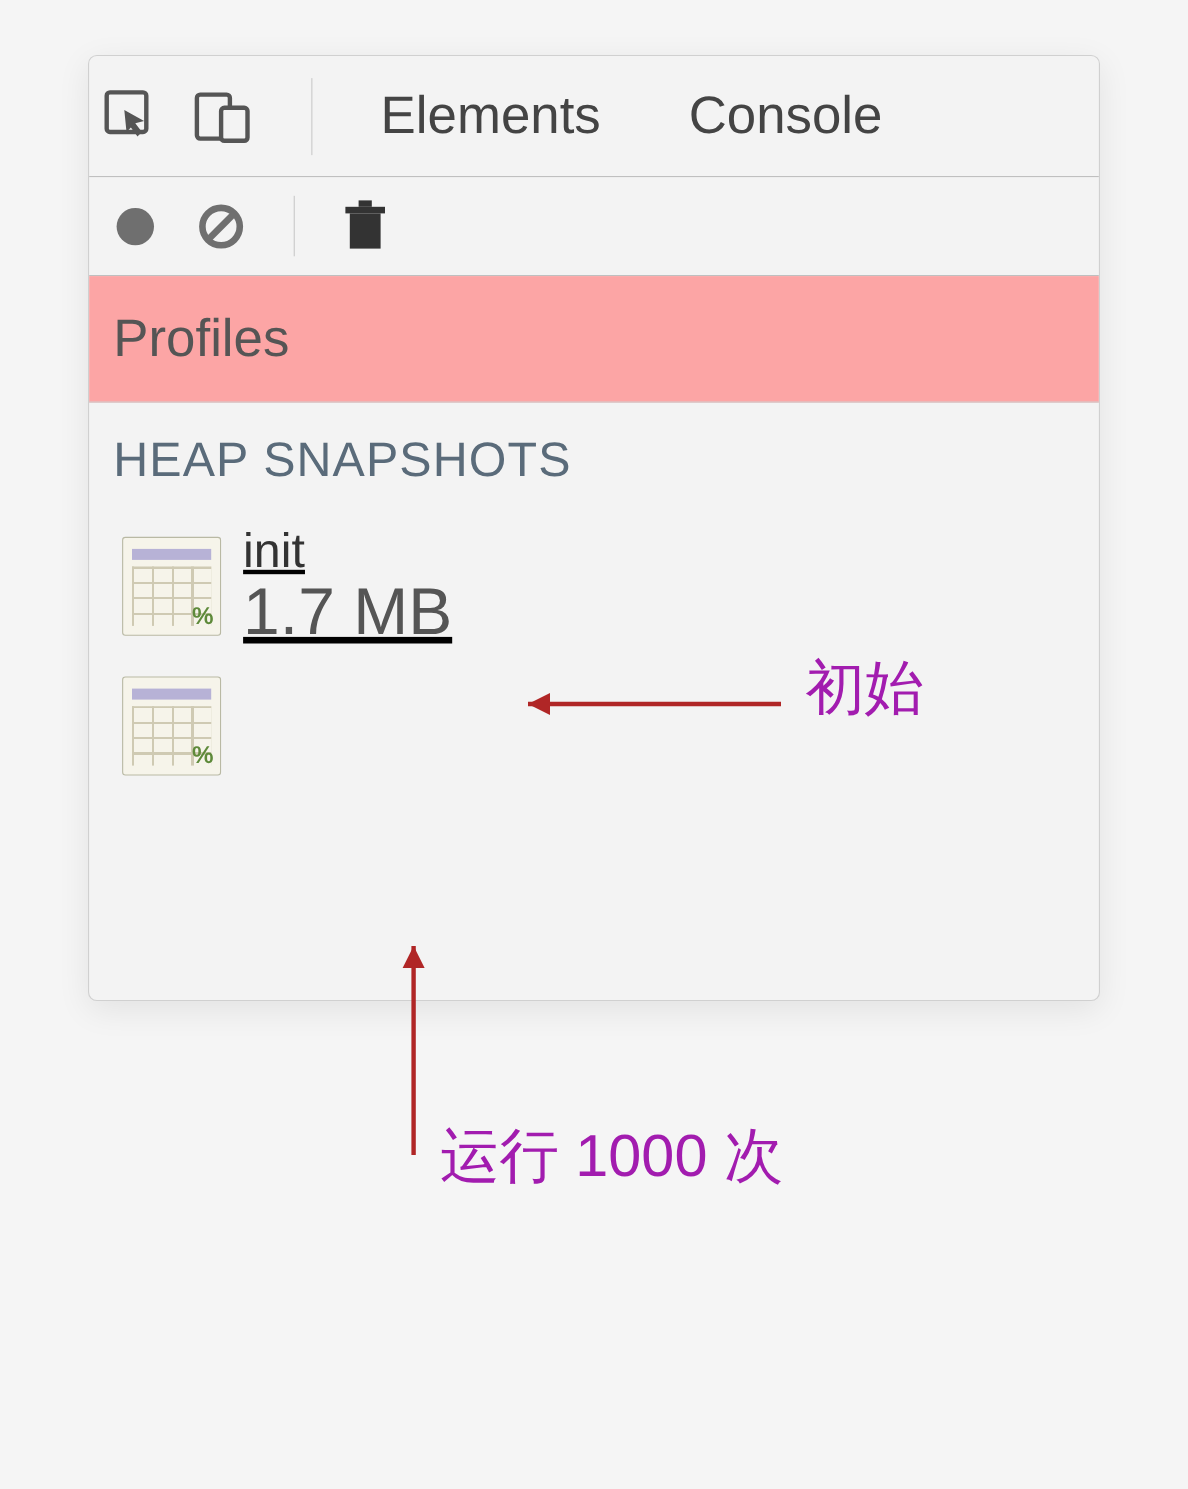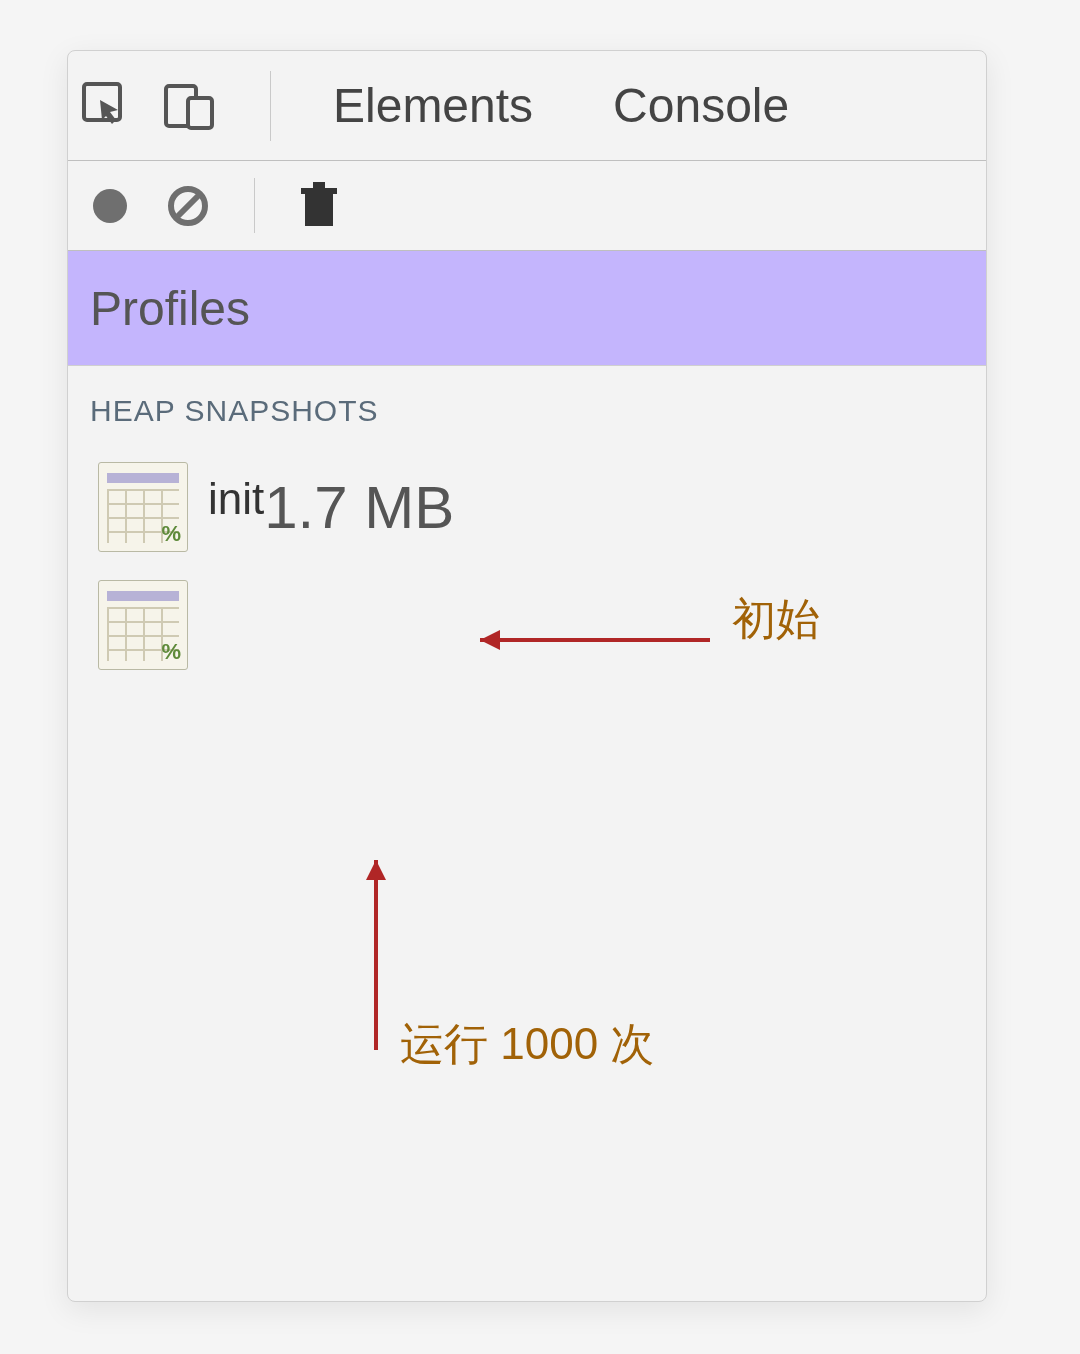--- a/index.html
+++ b/index.html
@@ -1,20 +1,20 @@
 <!DOCTYPE html>
 <html><head>
 <meta charset="utf-8">
 <style>
   * { box-sizing: border-box; margin: 0; padding: 0; }
   html, body { width: 1080px; height: 1354px; background: #f5f5f5; font-family: "Helvetica Neue", Arial, sans-serif; }
   .stage {
     position: absolute;
-    left: 67px; top: 50px;
-    width: 920px; height: 1252px;
+    left: 80px; top: 50px;
+    width: 920px; height: 860px;
     background: #f3f3f3;
     border: 1px solid #d0d0d0;
     box-shadow: 0 8px 30px rgba(0,0,0,0.08);
     border-radius: 8px;
     overflow: hidden;
   }
 
   
   .tabs {
     display: flex;
@@ -33,32 +33,32 @@
     align-items: center;
     height: 90px;
     border-bottom: 1px solid #bfbfbf;
     padding: 0 20px;
     gap: 34px;
   }
   .toolbar-sep { width: 1px; height: 55px; background: #c9c9c9; margin: 0 10px; }
 
   
   .section-header {
-    background: #c4b5fd;
+    background: #fca5a5;
     height: 115px;
     display: flex;
     align-items: center;
     padding: 0 22px;
     font-size: 48px;
     color: #555;
     border-bottom: 1px solid #cfcfcf;
   }
 
   .category-title {
-    font-size: 30px;
+    font-size: 44px;
     color: #5a6b7a;
     padding: 28px 22px 10px 22px;
     letter-spacing: 1px;
   }
 
   .snapshot-list { padding: 10px 0; }
   .snap-item {
     display: flex;
     align-items: center;
     padding: 14px 30px;
@@ -85,26 +85,26 @@
       repeating-linear-gradient(to right, #cfcab3 0 2px, transparent 2px 18px),
       repeating-linear-gradient(to bottom, #cfcab3 0 2px, transparent 2px 14px);
   }
   .snap-icon .pct {
     position: absolute;
     right: 6px; bottom: 4px;
     color: #5e8a3a;
     font-size: 22px;
     font-weight: 600;
   }
-  .snap-text { display: flex; flex-direction: row; }
+  .snap-text { display: flex; flex-direction: column; text-decoration: underline; }
   .snap-name { font-size: 44px; color: #333; line-height: 1.05; }
   .snap-size { font-size: 60px; color: #555; line-height: 1.05; }
 
   
-  .anno { position: absolute; color: #a16207; font-size: 44px; pointer-events: none; }
+  .anno { position: absolute; color: #a21caf; font-size: 54px; pointer-events: none; }
   .anno.label1 { left: 650px; top: 555px; }
   .anno.label2 { left: 320px; top: 1010px; }
   .arrow { position: absolute; pointer-events: none; }
 
   
   svg { display: block; }
 </style>
 </head>
 <body>
 

